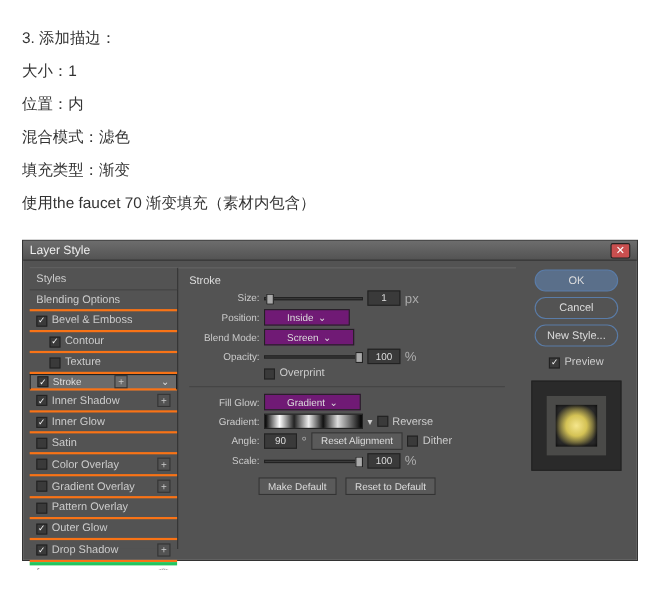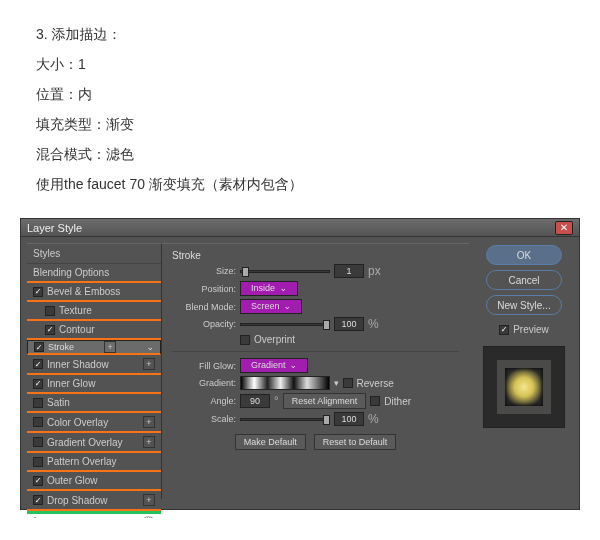--- a/index.html
+++ b/index.html
@@ -1,17 +1,17 @@
 <!DOCTYPE html>
 <html><head>
 <meta charset="utf-8">
 <style>
 *{margin:0;padding:0;box-sizing:border-box;font-family:Arial,"Microsoft YaHei",sans-serif}
 body{background:#fff;width:600px}
-.article{padding:20px 36px 10px}
+.article{padding:20px 20px 10px}
 .article p{font-size:14px;color:#333;line-height:2;margin-bottom:2px}
 .shot{margin:8px 20px;border:1px solid #333}
 .dlg{background:#535353;height:290px;position:relative;font-size:10px;color:#ccc}
 .titlebar{height:18px;background:linear-gradient(#6d6d6d,#535353);border-bottom:1px solid #333;display:flex;align-items:center;padding:0 6px}
 .titlebar .t{flex:1;color:#eee;font-size:11px}
 .close{width:18px;height:14px;background:#c94f4f;border:1px solid #222;color:#fff;font-size:10px;display:flex;align-items:center;justify-content:center;border-radius:2px}
 .body{display:flex;height:calc(100% - 22px)}
 .left{width:135px;border-right:1px solid #333;border-top:1px solid #666;margin:6px 0 6px 6px;background:#535353}
 .left .hdr{padding:4px 6px;color:#ccc;background:#535353;border-bottom:1px solid #444}
 .left .row{display:flex;align-items:center;padding:3px 6px;border-bottom:2px solid #f97316;gap:4px}
@@ -21,43 +21,43 @@
 .chk.on::after{content:"✓"}
 .plus{width:12px;height:12px;border:1px solid #333;margin-left:auto;display:flex;align-items:center;justify-content:center;font-size:9px;color:#ccc}
 .mid{flex:1;padding:6px 10px;border-top:1px solid #666;margin:6px 0}
 .sect{color:#ddd;margin-bottom:2px}
 .sub-t{color:#bbb;margin:2px 0 4px 6px;font-size:9px}
 .frow{display:flex;align-items:center;margin:3px 0;gap:4px}
 .lbl{width:64px;text-align:right;color:#ccc;font-size:9px}
 .slider{flex:1;height:3px;background:#3a3a3a;border:1px solid #222;position:relative;max-width:90px}
 .slider .h{position:absolute;top:-4px;width:7px;height:10px;background:#aaa;border:1px solid #222}
 .num{width:30px;height:14px;background:#3a3a3a;border:1px solid #222;color:#ddd;font-size:9px;text-align:center;line-height:12px}
-.sel{height:15px;background:#a21caf;border:1px solid #222;color:#ddd;font-size:9px;padding:1px 10px;display:flex;align-items:flex-start;gap:4px;min-width:58px}
+.sel{height:15px;background:#701a75;border:1px solid #222;color:#ddd;font-size:9px;padding:1px 20px;display:flex;align-items:center;gap:4px;min-width:58px}
 .sel::after{content:"⌄";margin-left:auto;font-size:9px}
 .grad{width:90px;height:14px;background:linear-gradient(90deg,#000 0%,#fff 15%,#222 30%,#eee 45%,#111 60%,#ddd 75%,#000 100%);border:1px solid #222}
 .btn-s{background:#5a5a5a;border:1px solid #333;color:#ddd;padding:2px 8px;font-size:9px}
 .sep{border-top:1px solid #444;margin:6px 0}
 .ftr{height:18px;border-top:3px solid #22c55e;display:flex;align-items:center;padding:0 6px;gap:6px;color:#888}
 .right{width:110px;padding:8px 6px;display:flex;flex-direction:column;gap:5px;align-items:center}
 .rbtn{width:76px;height:20px;border:1px solid #5a7ca8;background:#535353;border-radius:10px;color:#ddd;font-size:10px;display:flex;align-items:center;justify-content:center}
 .rbtn.main{background:#5a6f8a}
 .preview{width:82px;height:82px;background:#2a2a2a;border:1px solid #222;margin-top:6px;display:flex;align-items:center;justify-content:center}
 .pv-in{width:54px;height:54px;background:radial-gradient(circle,#f5e68c 0%,#d4c255 35%,#2a2a2a 75%);border:8px solid #4a4a48;box-shadow:inset 0 0 4px #000}
 .u{font-size:12px;color:#aaa}
 .prow{display:flex;align-items:center;gap:4px;margin-top:4px}
 </style>
 </head>
 <body>
 
 <div class="article">
   <p>3. 添加描边：</p>
   <p>大小：1</p>
   <p>位置：内</p>
+  <p>混合模式：滤色</p>
   <p>填充类型：渐变</p>
-  <p>混合模式：滤色</p>
   <p>使用the faucet 70 渐变填充（素材内包含）</p>
 </div>
 
 <div class="shot">
 <div class="dlg">
   <div class="titlebar">
     <span class="t">Layer Style</span>
     <span class="close">✕</span>
   </div>
   <div class="body">
@@ -65,26 +65,26 @@
       <div class="hdr">Styles</div>
       <div class="row">
             <span>Blending Options</span>
           </div>
       <div id="fxlist">
             <div class="row">
               <span class="chk on"></span>
               <span>Bevel &amp; Emboss</span>
             </div>
             <div class="row sub">
+              <span class="chk on"></span>
+              <span>Contour</span>
+            </div>
+            <div class="row sub">
               <span class="chk"></span>
               <span>Texture</span>
-            </div>
-            <div class="row sub">
-              <span class="chk on"></span>
-              <span>Contour</span>
             </div>
             <div class="row sel">
               <span class="chk on"></span>
               <span>Stroke</span>
               <span class="plus">+</span>
             </div>
             <div class="row">
               <span class="chk on"></span>
               <span>Inner Shadow</span>
               <span class="plus">+</span>

